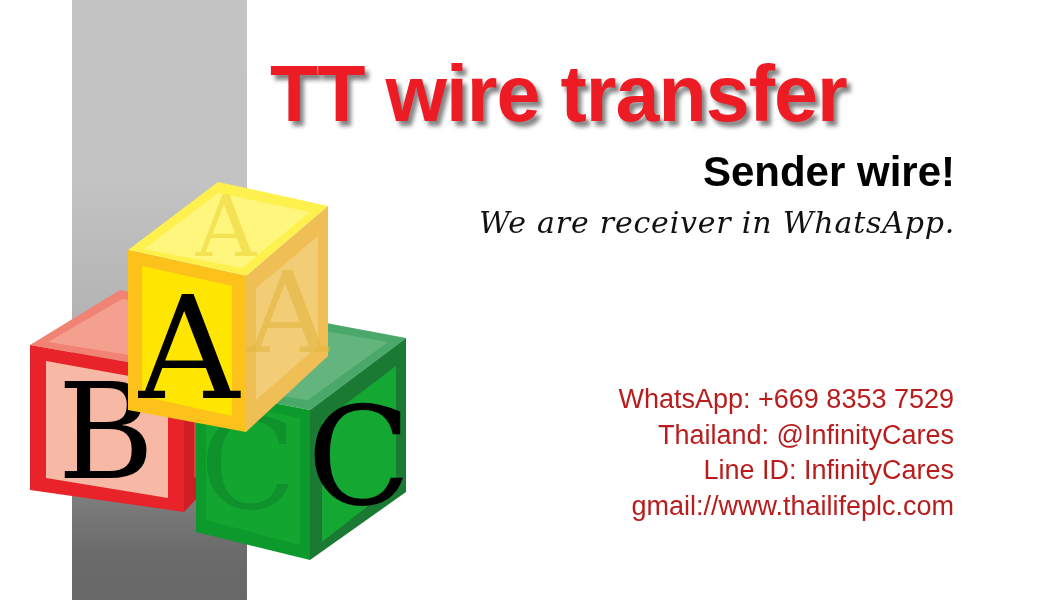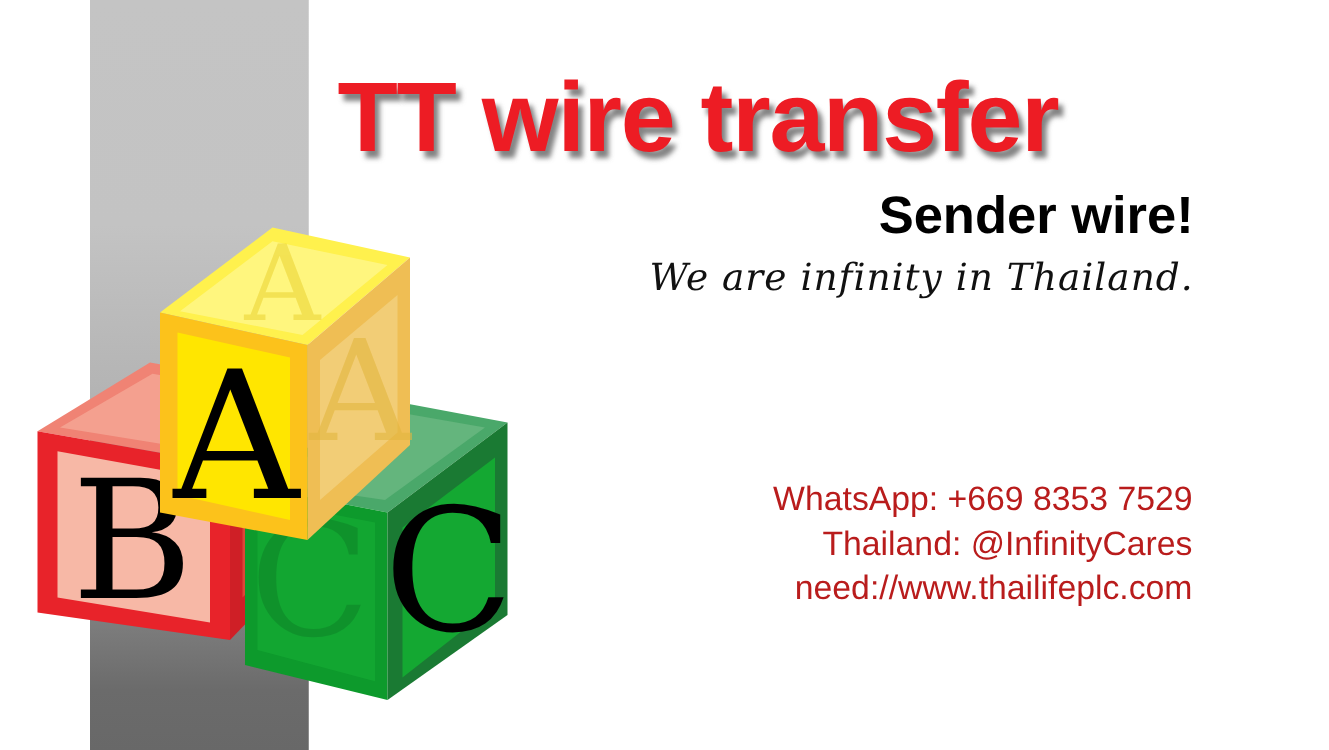--- a/index.html
+++ b/index.html
@@ -189,22 +189,23 @@
       </g>
     </svg>
   </div>
 
   <div class="text-col">
 
     <div class="title">TT wire transfer</div>
 
     <div class="subtitle">Sender wire!</div>
 
-    <div class="tagline">We are infinity in Thailand.</div>
+    <div class="tagline">We are receiver in WhatsApp.</div>
 
     <ul class="contact-list">
       <li>WhatsApp: +669 8353 7529</li>
       <li>Thailand: @InfinityCares</li>
-      <li>need://www.thailifeplc.com</li>
+      <li>Line ID: InfinityCares</li>
+      <li>gmail://www.thailifeplc.com</li>
     </ul>
 
   </div>
 </div>
 
 </body></html>

